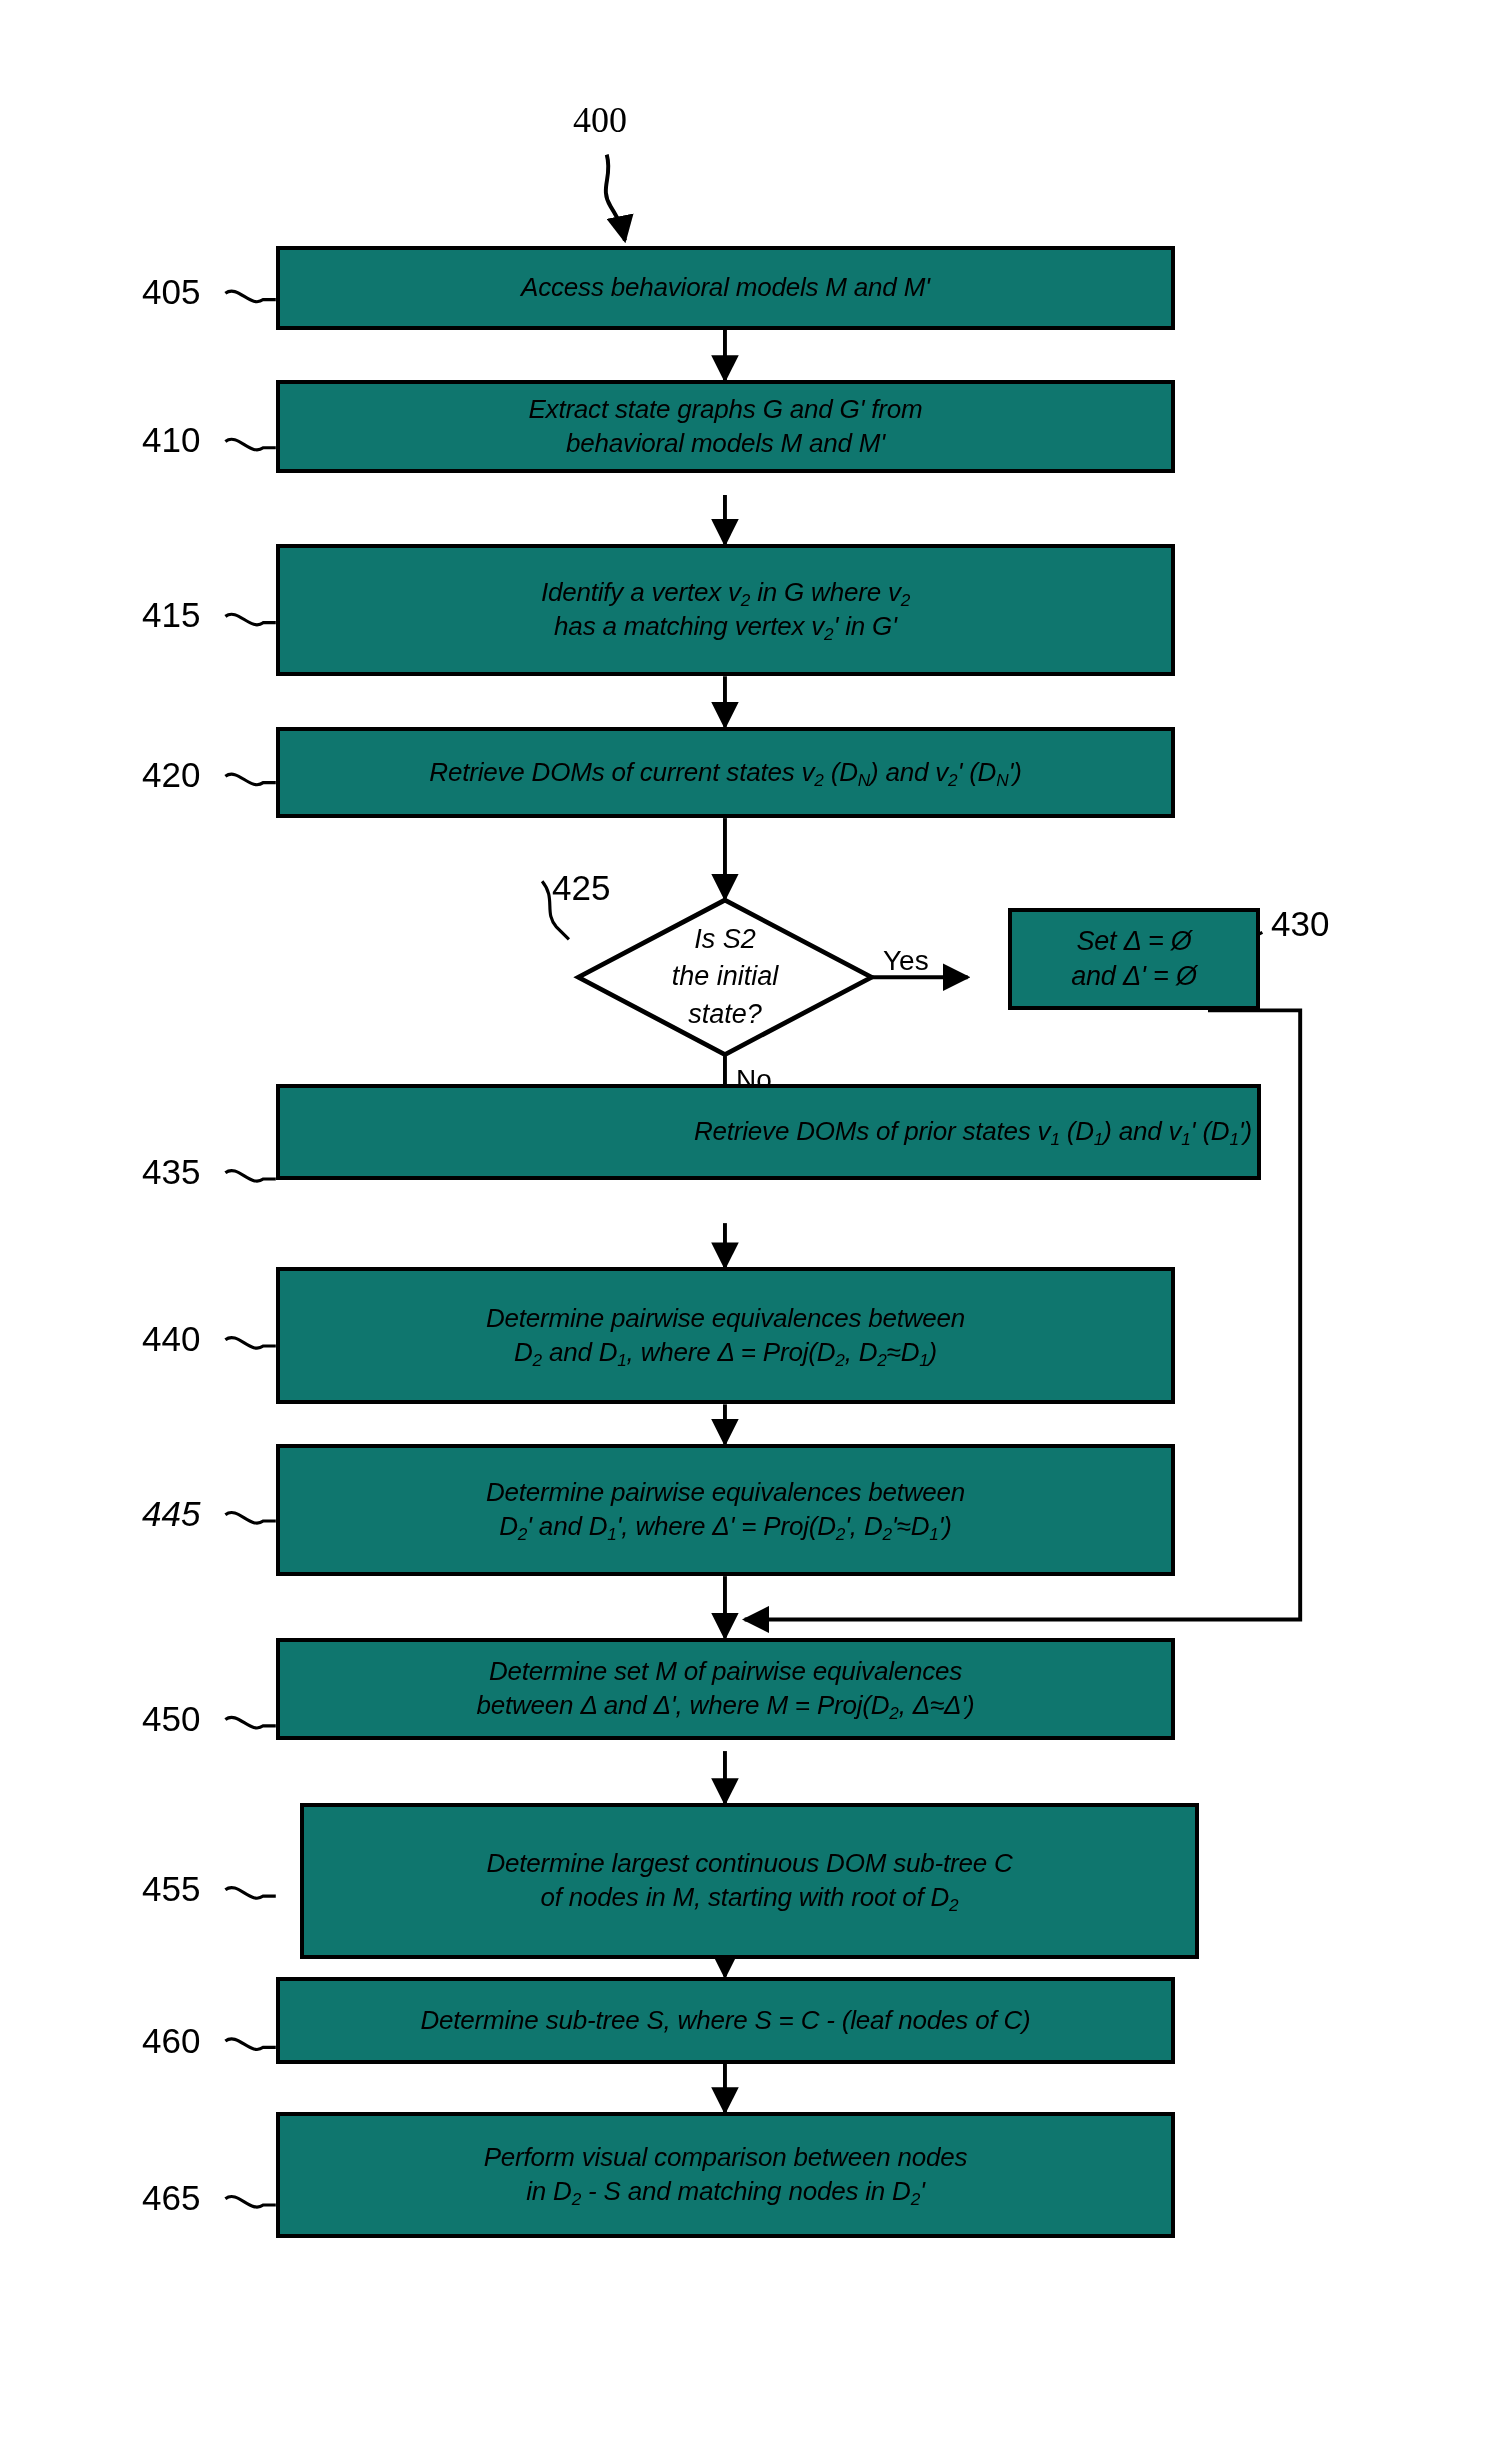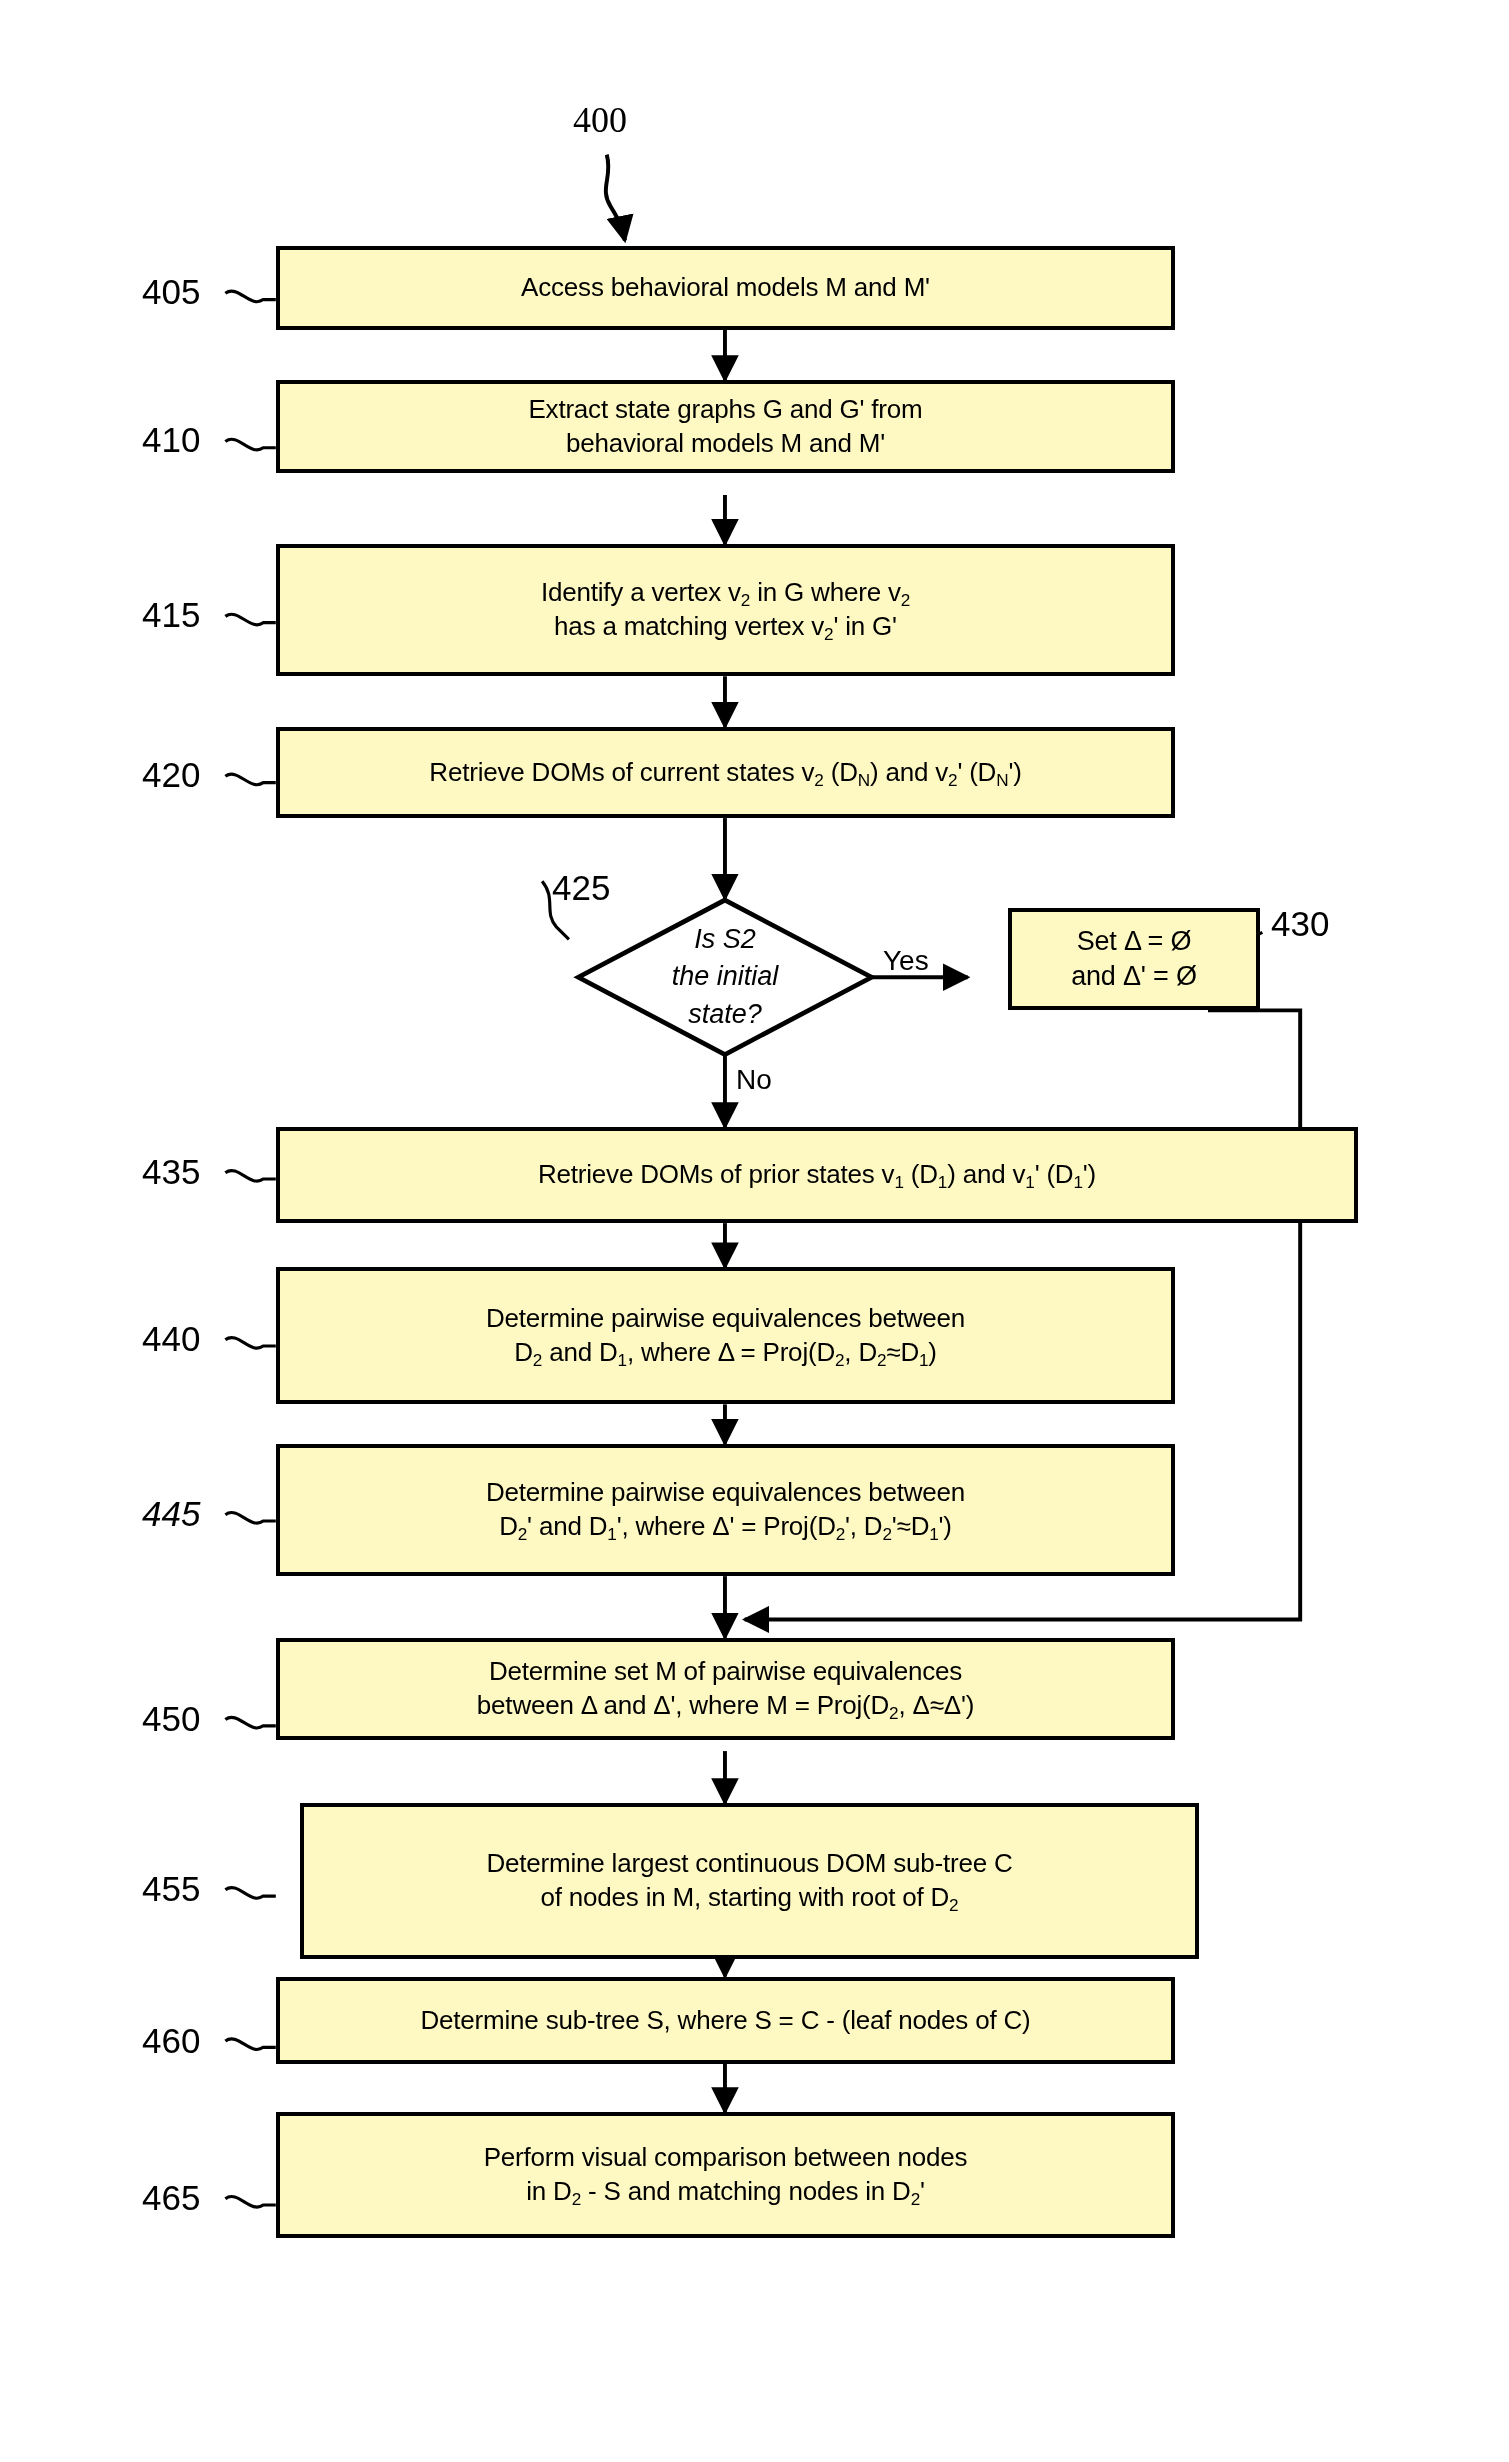--- a/index.html
+++ b/index.html
@@ -25,29 +25,30 @@
     left: 0;
     top: 0;
     width: 1509px;
     height: 2462px;
     pointer-events: none;
   }
   .node {
     position: absolute;
     box-sizing: border-box;
     border: 4px solid #000000;
-    background: #fef9c3;
+    background: #0f766e;
     display: flex;
     align-items: center;
     justify-content: center;
     text-align: center;
     line-height: 1.30;
     font-size: 26px;
     letter-spacing: -0.2px;
     padding: 0 5px;
+    font-style: italic;
   }
   .node .txt {
     display: block;
     white-space: pre-line;
   }
   .ref {
     position: absolute;
     font-size: 35px;
     line-height: 1;
     white-space: nowrap;
@@ -155,21 +156,21 @@
 
   <div class="edge-label" style="left:883px; top:947px;">Yes</div>
 
   <div class="edge-label" style="left:736px; top:1066px;">No</div>
 
   <div class="node" style="left:1008px; top:908px; width:252px; height:102px; font-size:27px;">
     <span class="txt">Set Δ = Ø<br>and Δ' = Ø</span>
   </div>
   <div class="ref" style="left:1271px; top:906px;">430</div>
 
-  <div class="node" style="left:276px; top:1127px; width:1082px; height:96px;">
+  <div class="node" style="left:276px; top:1084px; width:985px; height:96px;justify-content:flex-end;">
     <span class="txt">Retrieve DOMs of prior states v<sub>1</sub> (D<sub>1</sub>) and v<sub>1</sub>' (D<sub>1</sub>')</span>
   </div>
   <div class="ref" style="left:142px; top:1154px;">435</div>
 
   <div class="node" style="left:276px; top:1267px; width:899px; height:137px;">
     <span class="txt">Determine pairwise equivalences between<br>D<sub>2</sub> and D<sub>1</sub>, where Δ = Proj(D<sub>2</sub>, D<sub>2</sub>≈D<sub>1</sub>)</span>
   </div>
   <div class="ref" style="left:142px; top:1321px;">440</div>
 
   <div class="node" style="left:276px; top:1444px; width:899px; height:132px;">

